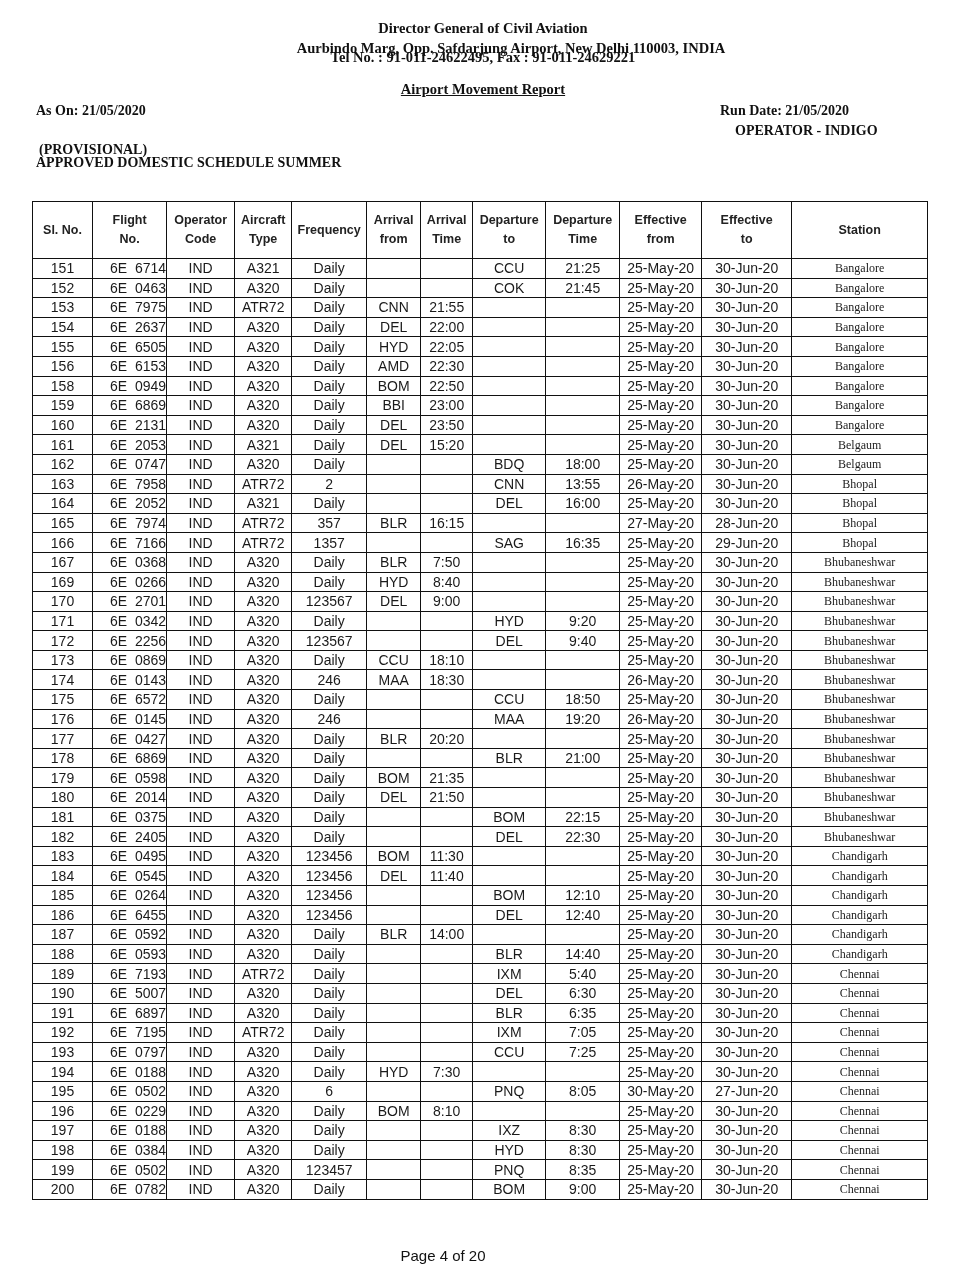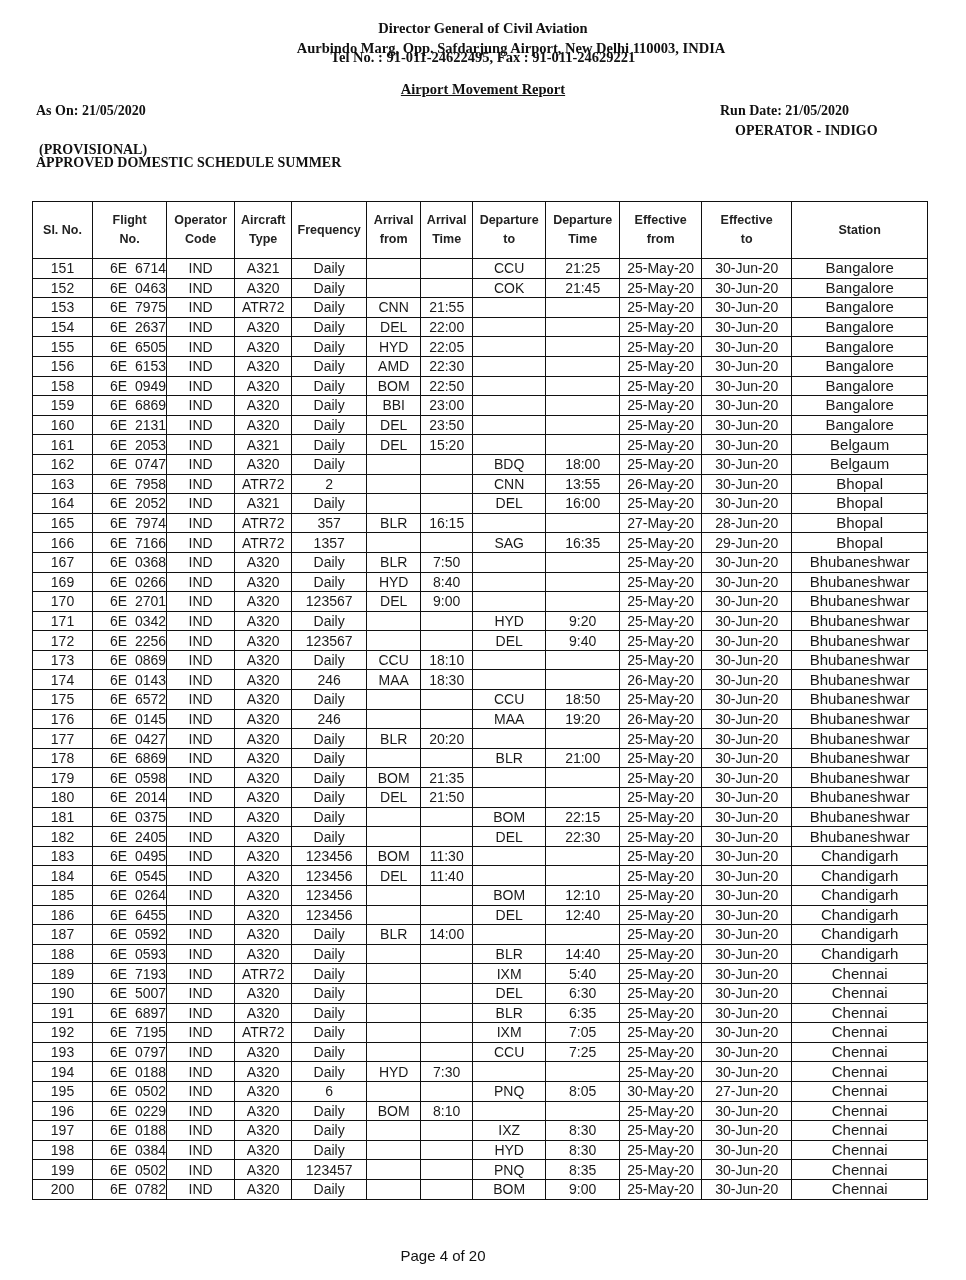--- a/index.html
+++ b/index.html
@@ -16,21 +16,21 @@
   #prov { left:39px; top:140px; }
   #run-date { left:720px; top:101px; }
   #operator { left:735px; top:121px; }
 
   table.sched { position:absolute; left:32px; top:167px; border-collapse:collapse; table-layout:fixed;
     font-family:"Liberation Sans","DejaVu Sans",sans-serif;margin-top:34px; }
   table.sched th, table.sched td { border:1.6px solid #111; padding:0; text-align:center; overflow:hidden; white-space:nowrap; }
   table.sched th { height:56px; font-size:12.5px; font-weight:bold; line-height:19px; color:#222; }
   table.sched td { height:18.6px; font-size:14px; line-height:18px; color:#1a1a1a; }
   table.sched td.flt { text-align:right; padding-left:17px; word-spacing:4px; }
-  table.sched td.stn { font-size:15px; }
+  table.sched td.stn { font-size:12px;font-family:Liberation Serif, serif; }
   #footer { position:absolute; left:0; width:886px; top:1247px; text-align:center;
     font-family:"Liberation Sans","DejaVu Sans",sans-serif; font-size:15px; color:#111; }
 </style>
 </head>
 <body>
 
 <div class="hdr-center serif" id="h1">Director General of Civil Aviation</div>
 <div class="hdr-center serif" id="h2">Aurbindo Marg, Opp. Safdarjung Airport, New Delhi 110003, INDIA</div>
 <div class="hdr-center serif" id="h3">Tel No. :  91-011-24622495, Fax : 91-011-24629221</div>
 <div class="hdr-center serif" id="h4">Airport Movement Report</div>

